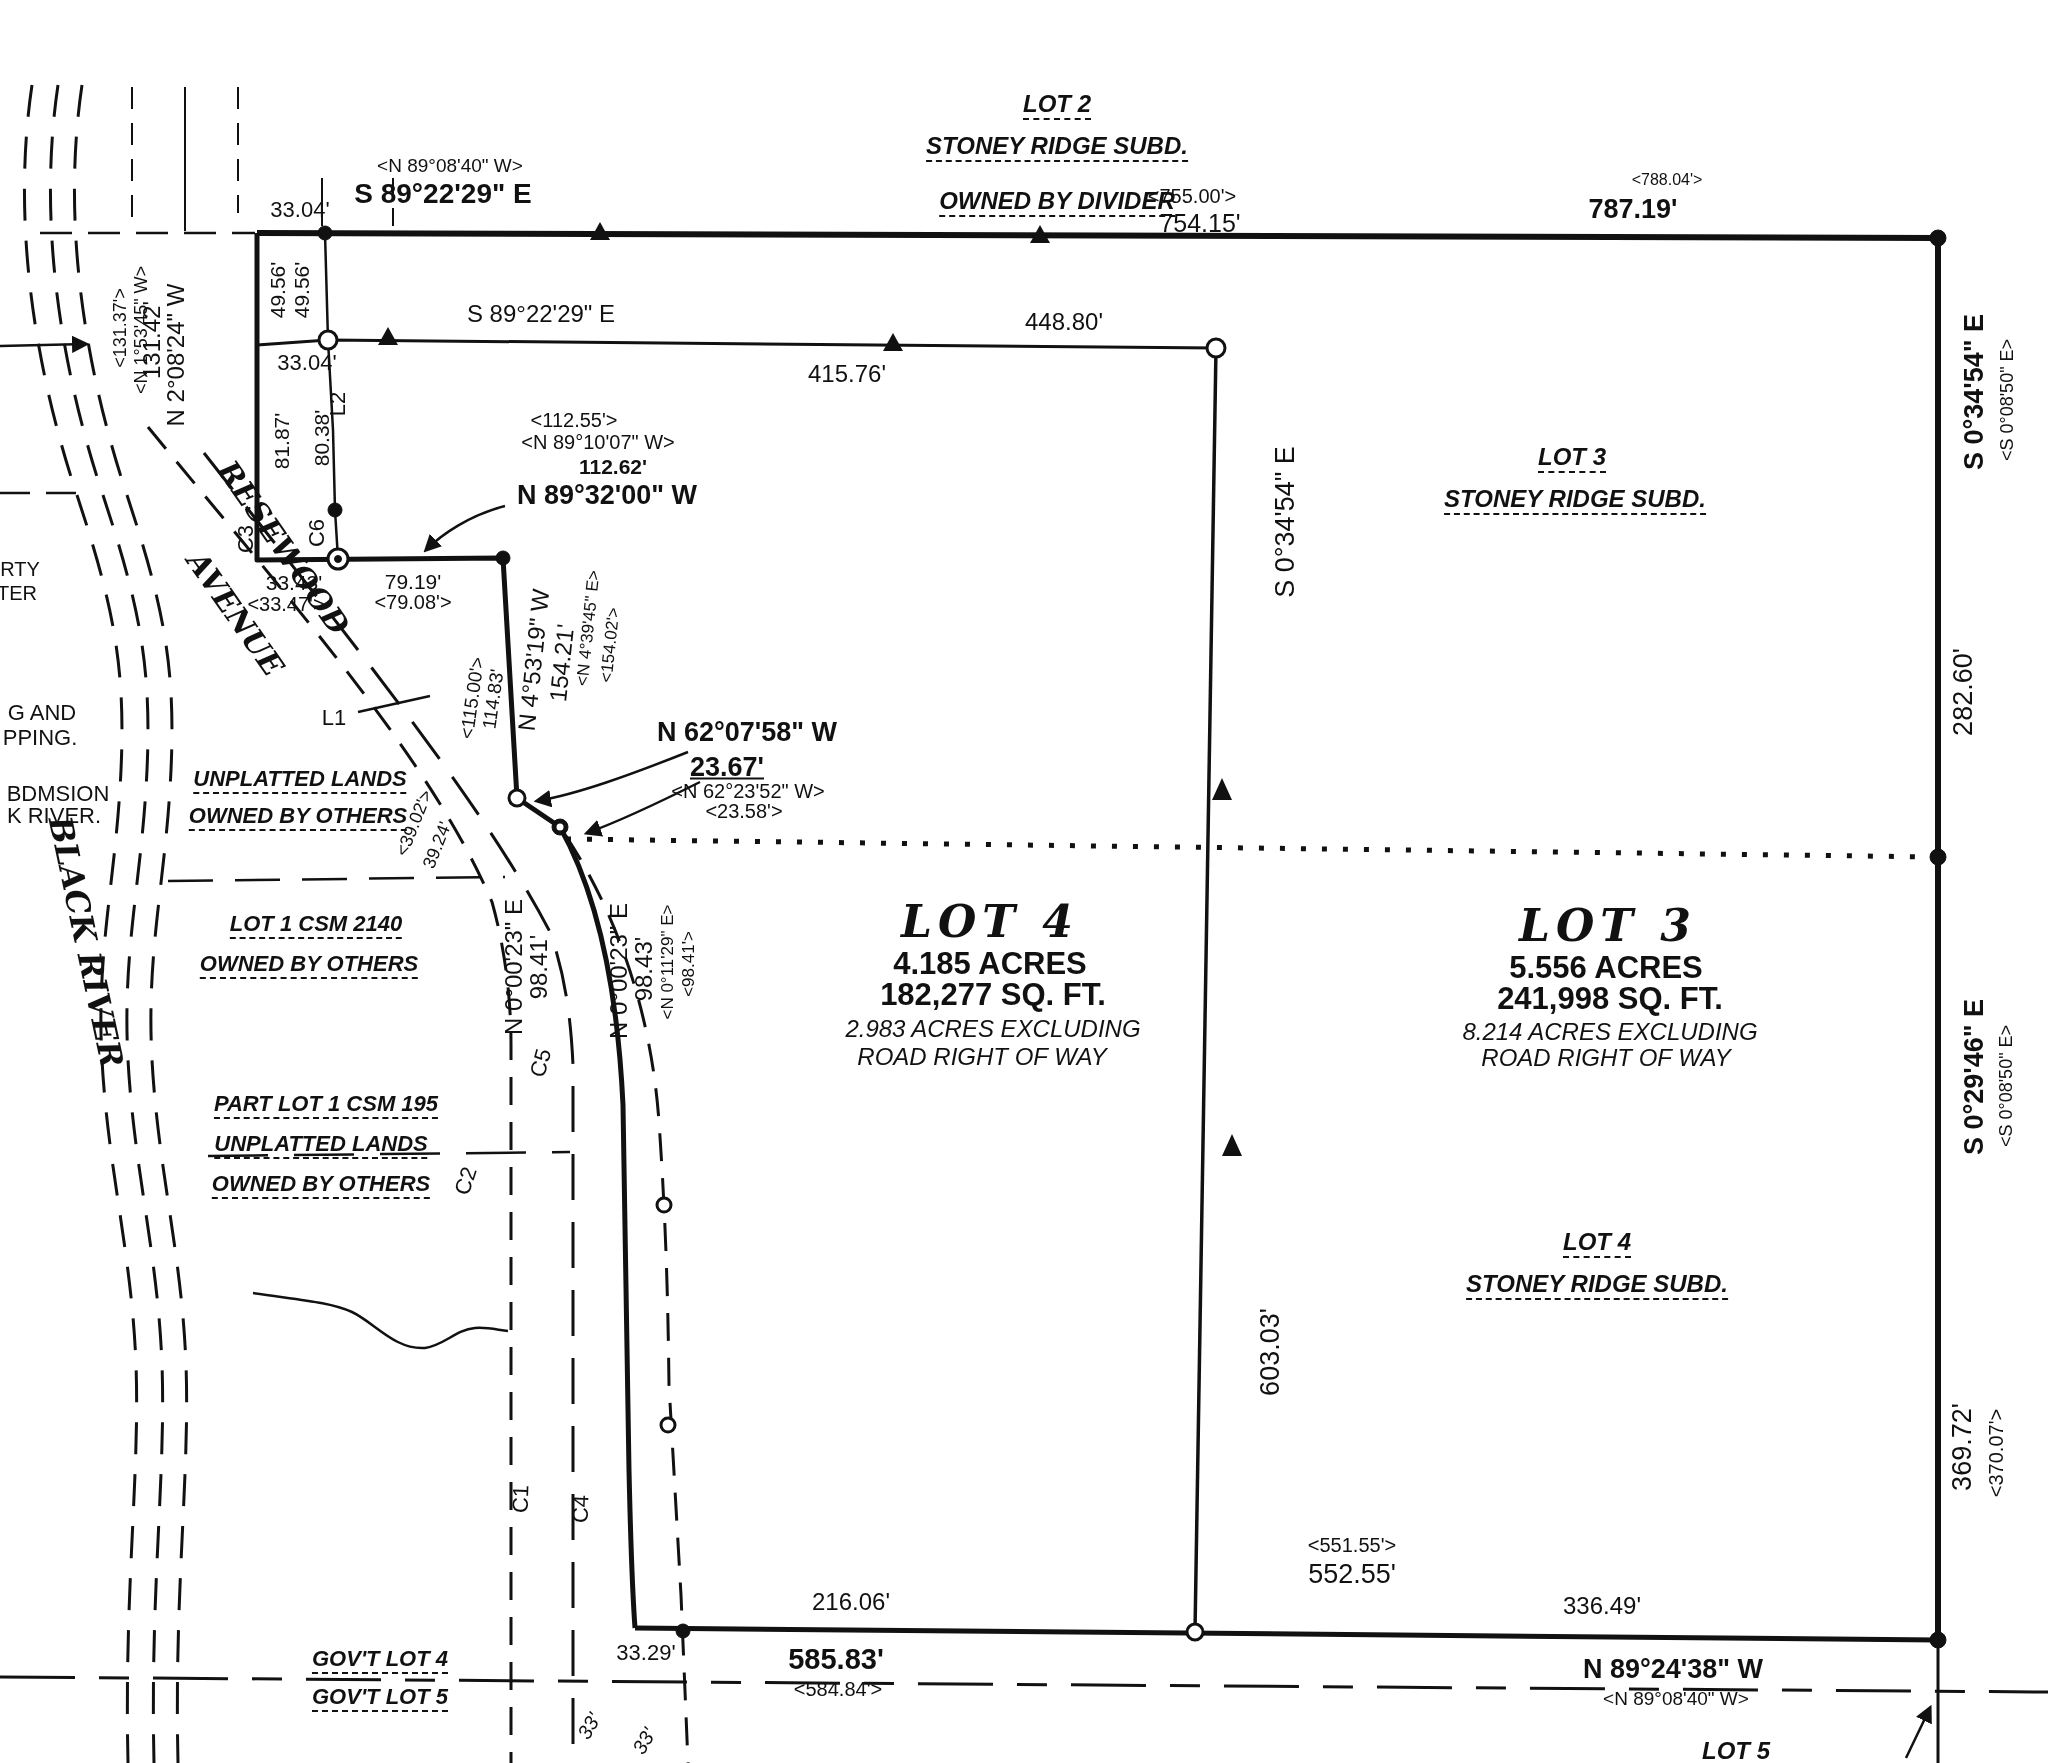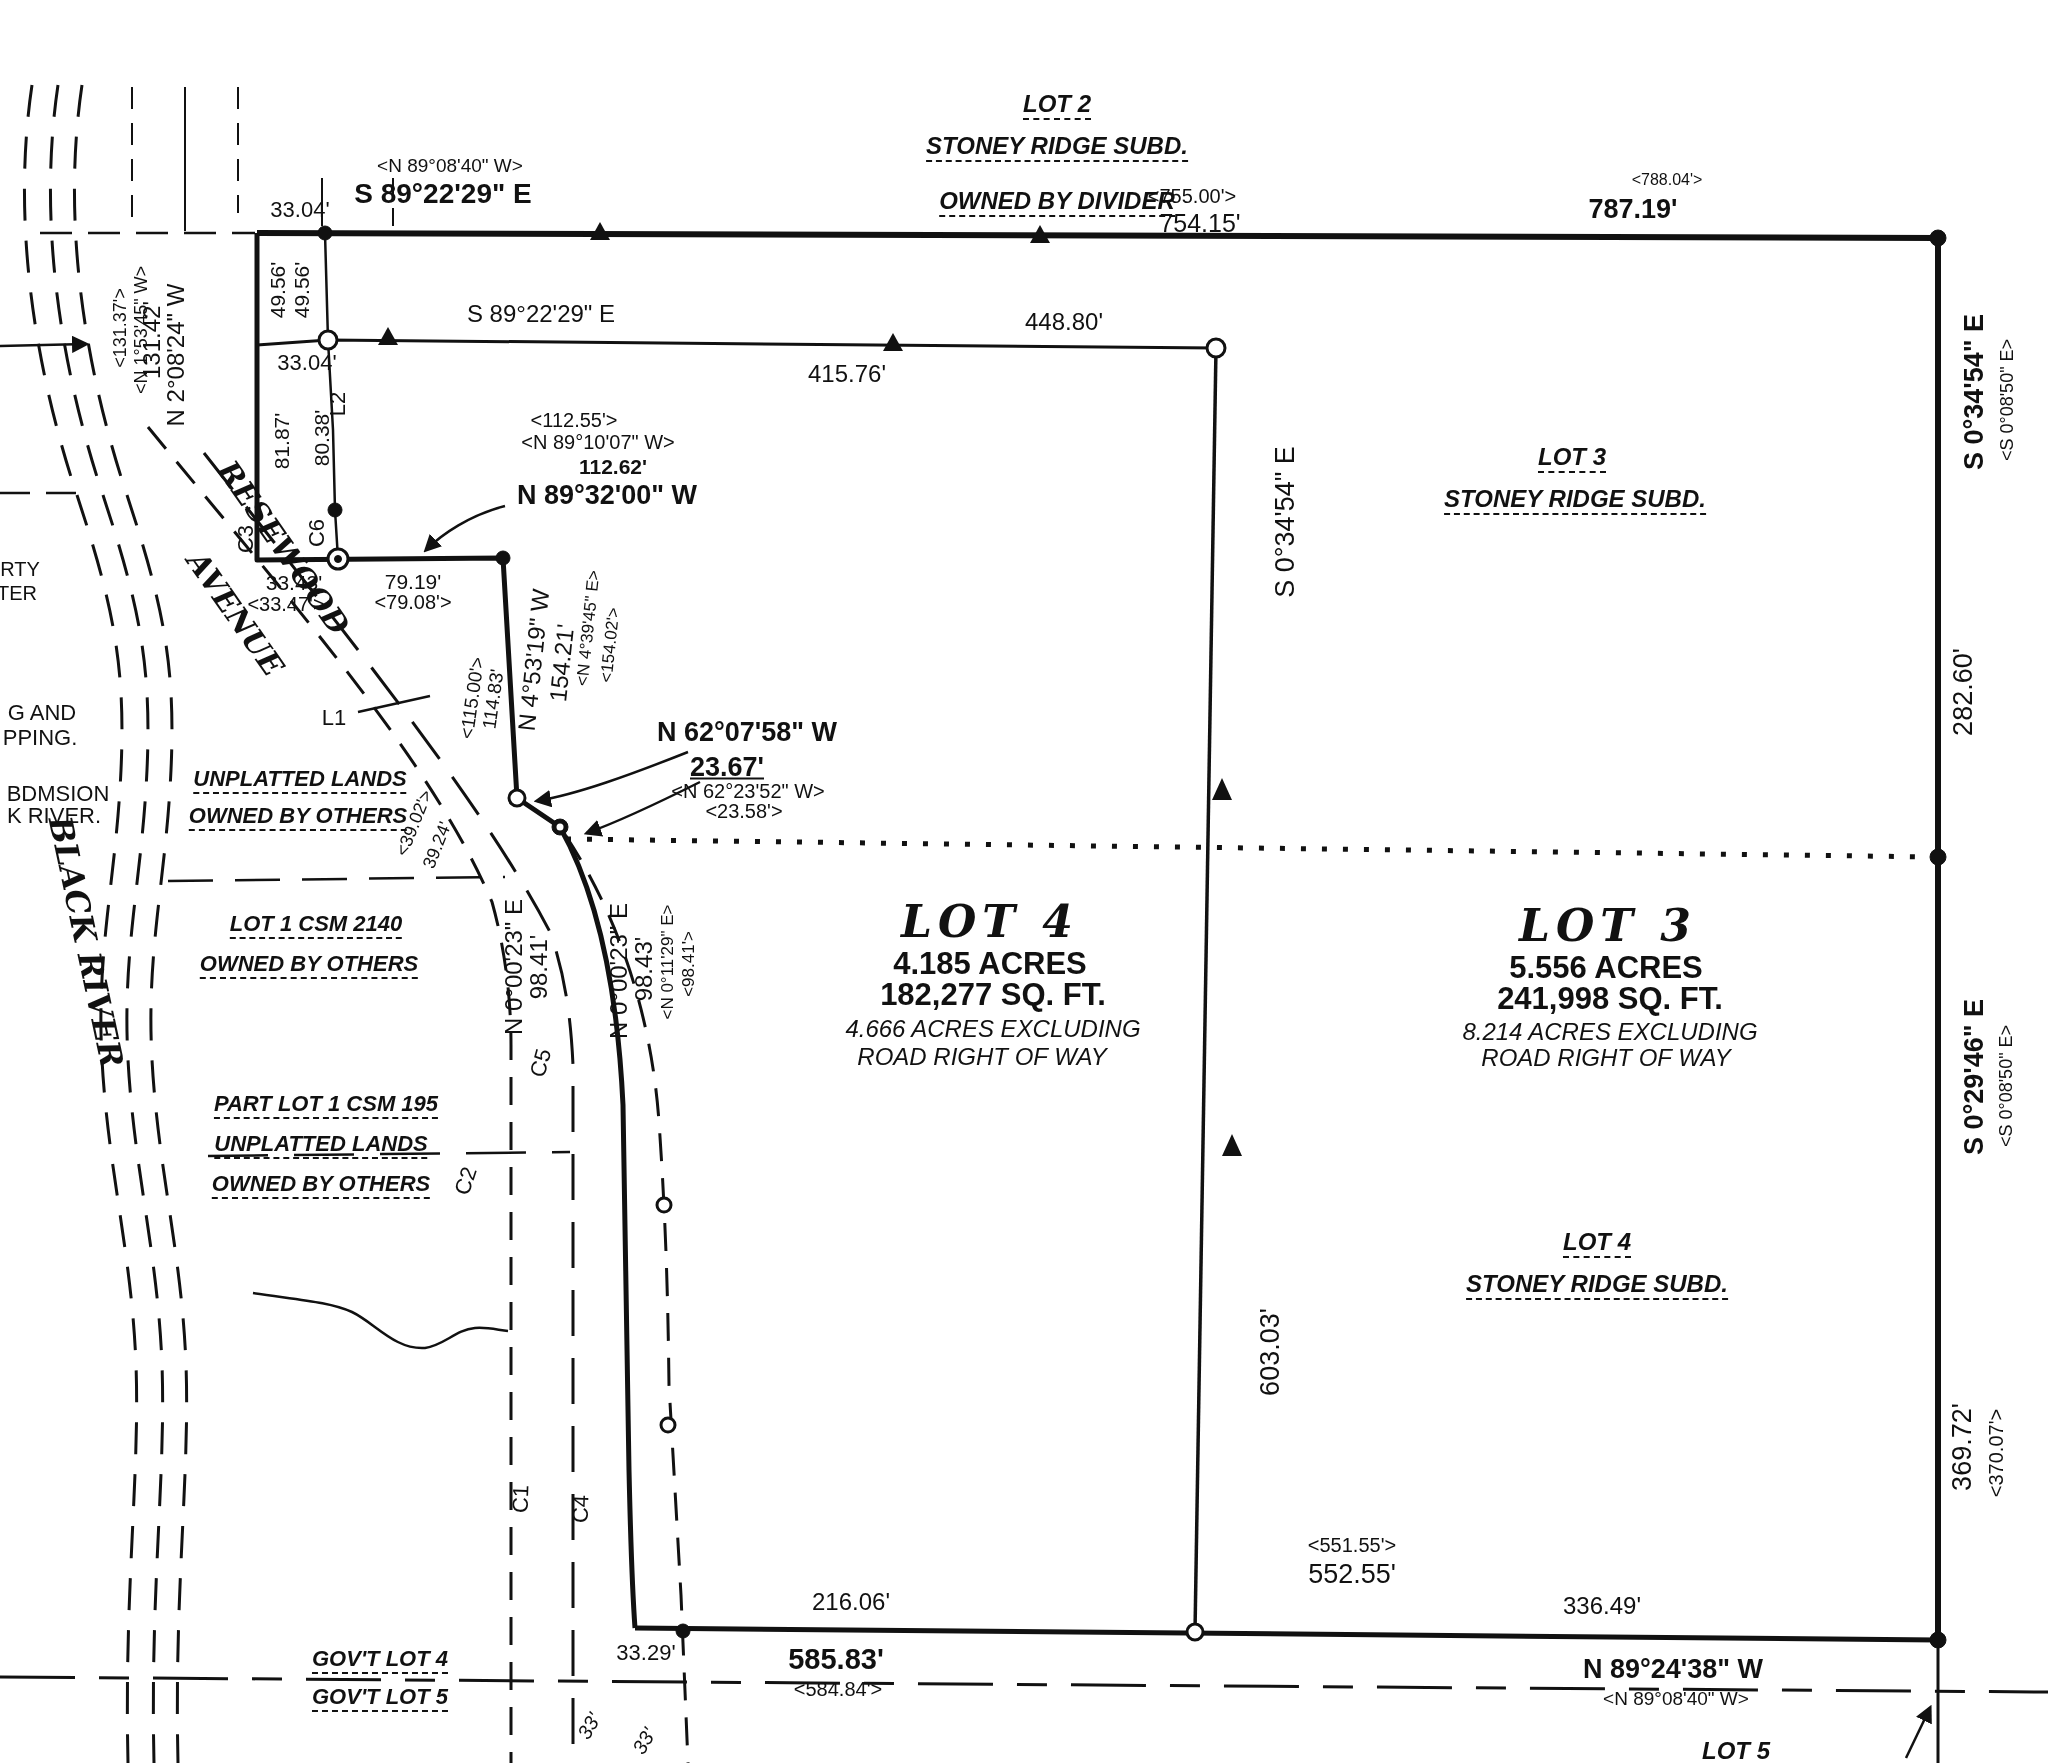--- a/index.html
+++ b/index.html
@@ -168,21 +168,21 @@
       <div class="lbl" style="left: 644px; top: 969px; font-size: 24px; transform: translate(-50%, -50%) rotate(-90deg);">98.43'</div>
       <div class="lbl" style="left: 667px; top: 962px; font-size: 17px; transform: translate(-50%, -50%) rotate(-90deg);">&lt;N 0°11'29" E&gt;</div>
       <div class="lbl" style="left: 688px; top: 964px; font-size: 17px; transform: translate(-50%, -50%) rotate(-90deg);">&lt;98.41'&gt;</div>
       <div class="lbl" style="left: 466px; top: 1181px; font-size: 22px; transform: translate(-50%, -50%) rotate(-72deg);">C2</div>
       <div class="lbl" style="left: 541px; top: 1063px; font-size: 22px; transform: translate(-50%, -50%) rotate(-75deg);">C5</div>
       <div class="lbl" style="left: 521px; top: 1499px; font-size: 22px; transform: translate(-50%, -50%) rotate(-88deg);">C1</div>
       <div class="lbl" style="left: 581px; top: 1509px; font-size: 22px; transform: translate(-50%, -50%) rotate(-88deg);">C4</div>
       <div class="lbl serif ls" style="left: 990px; top: 922px; font-size: 44px; transform: translate(-50%, -50%);">LOT 4</div>
       <div class="lbl bold" style="left: 990px; top: 963px; font-size: 31px; transform: translate(-50%, -50%);">4.185 ACRES</div>
       <div class="lbl bold" style="left: 993px; top: 994px; font-size: 31px; transform: translate(-50%, -50%);">182,277 SQ. FT.</div>
-      <div class="lbl it2" style="left: 993px; top: 1029px; font-size: 24px; transform: translate(-50%, -50%);">4.666 ACRES EXCLUDING</div>
+      <div class="lbl it2" style="left: 993px; top: 1029px; font-size: 24px; transform: translate(-50%, -50%);">2.983 ACRES EXCLUDING</div>
       <div class="lbl it2" style="left: 982px; top: 1057px; font-size: 24px; transform: translate(-50%, -50%);">ROAD RIGHT OF WAY</div>
       <div class="lbl serif ls" style="left: 1608px; top: 926px; font-size: 44px; transform: translate(-50%, -50%);">LOT 3</div>
       <div class="lbl bold" style="left: 1606px; top: 967px; font-size: 31px; transform: translate(-50%, -50%);">5.556 ACRES</div>
       <div class="lbl bold" style="left: 1610px; top: 998px; font-size: 31px; transform: translate(-50%, -50%);">241,998 SQ. FT.</div>
       <div class="lbl it2" style="left: 1610px; top: 1032px; font-size: 24px; transform: translate(-50%, -50%);">8.214 ACRES EXCLUDING</div>
       <div class="lbl it2" style="left: 1606px; top: 1058px; font-size: 24px; transform: translate(-50%, -50%);">ROAD RIGHT OF WAY</div>
       <div class="lbl itu" style="left: 1572px; top: 459px; font-size: 24px; transform: translate(-50%, -50%);">LOT 3</div>
       <div class="lbl itu" style="left: 1575px; top: 501px; font-size: 24px; transform: translate(-50%, -50%);">STONEY RIDGE SUBD.</div>
       <div class="lbl itu" style="left: 1597px; top: 1244px; font-size: 24px; transform: translate(-50%, -50%);">LOT 4</div>
       <div class="lbl itu" style="left: 1597px; top: 1286px; font-size: 24px; transform: translate(-50%, -50%);">STONEY RIDGE SUBD.</div>

